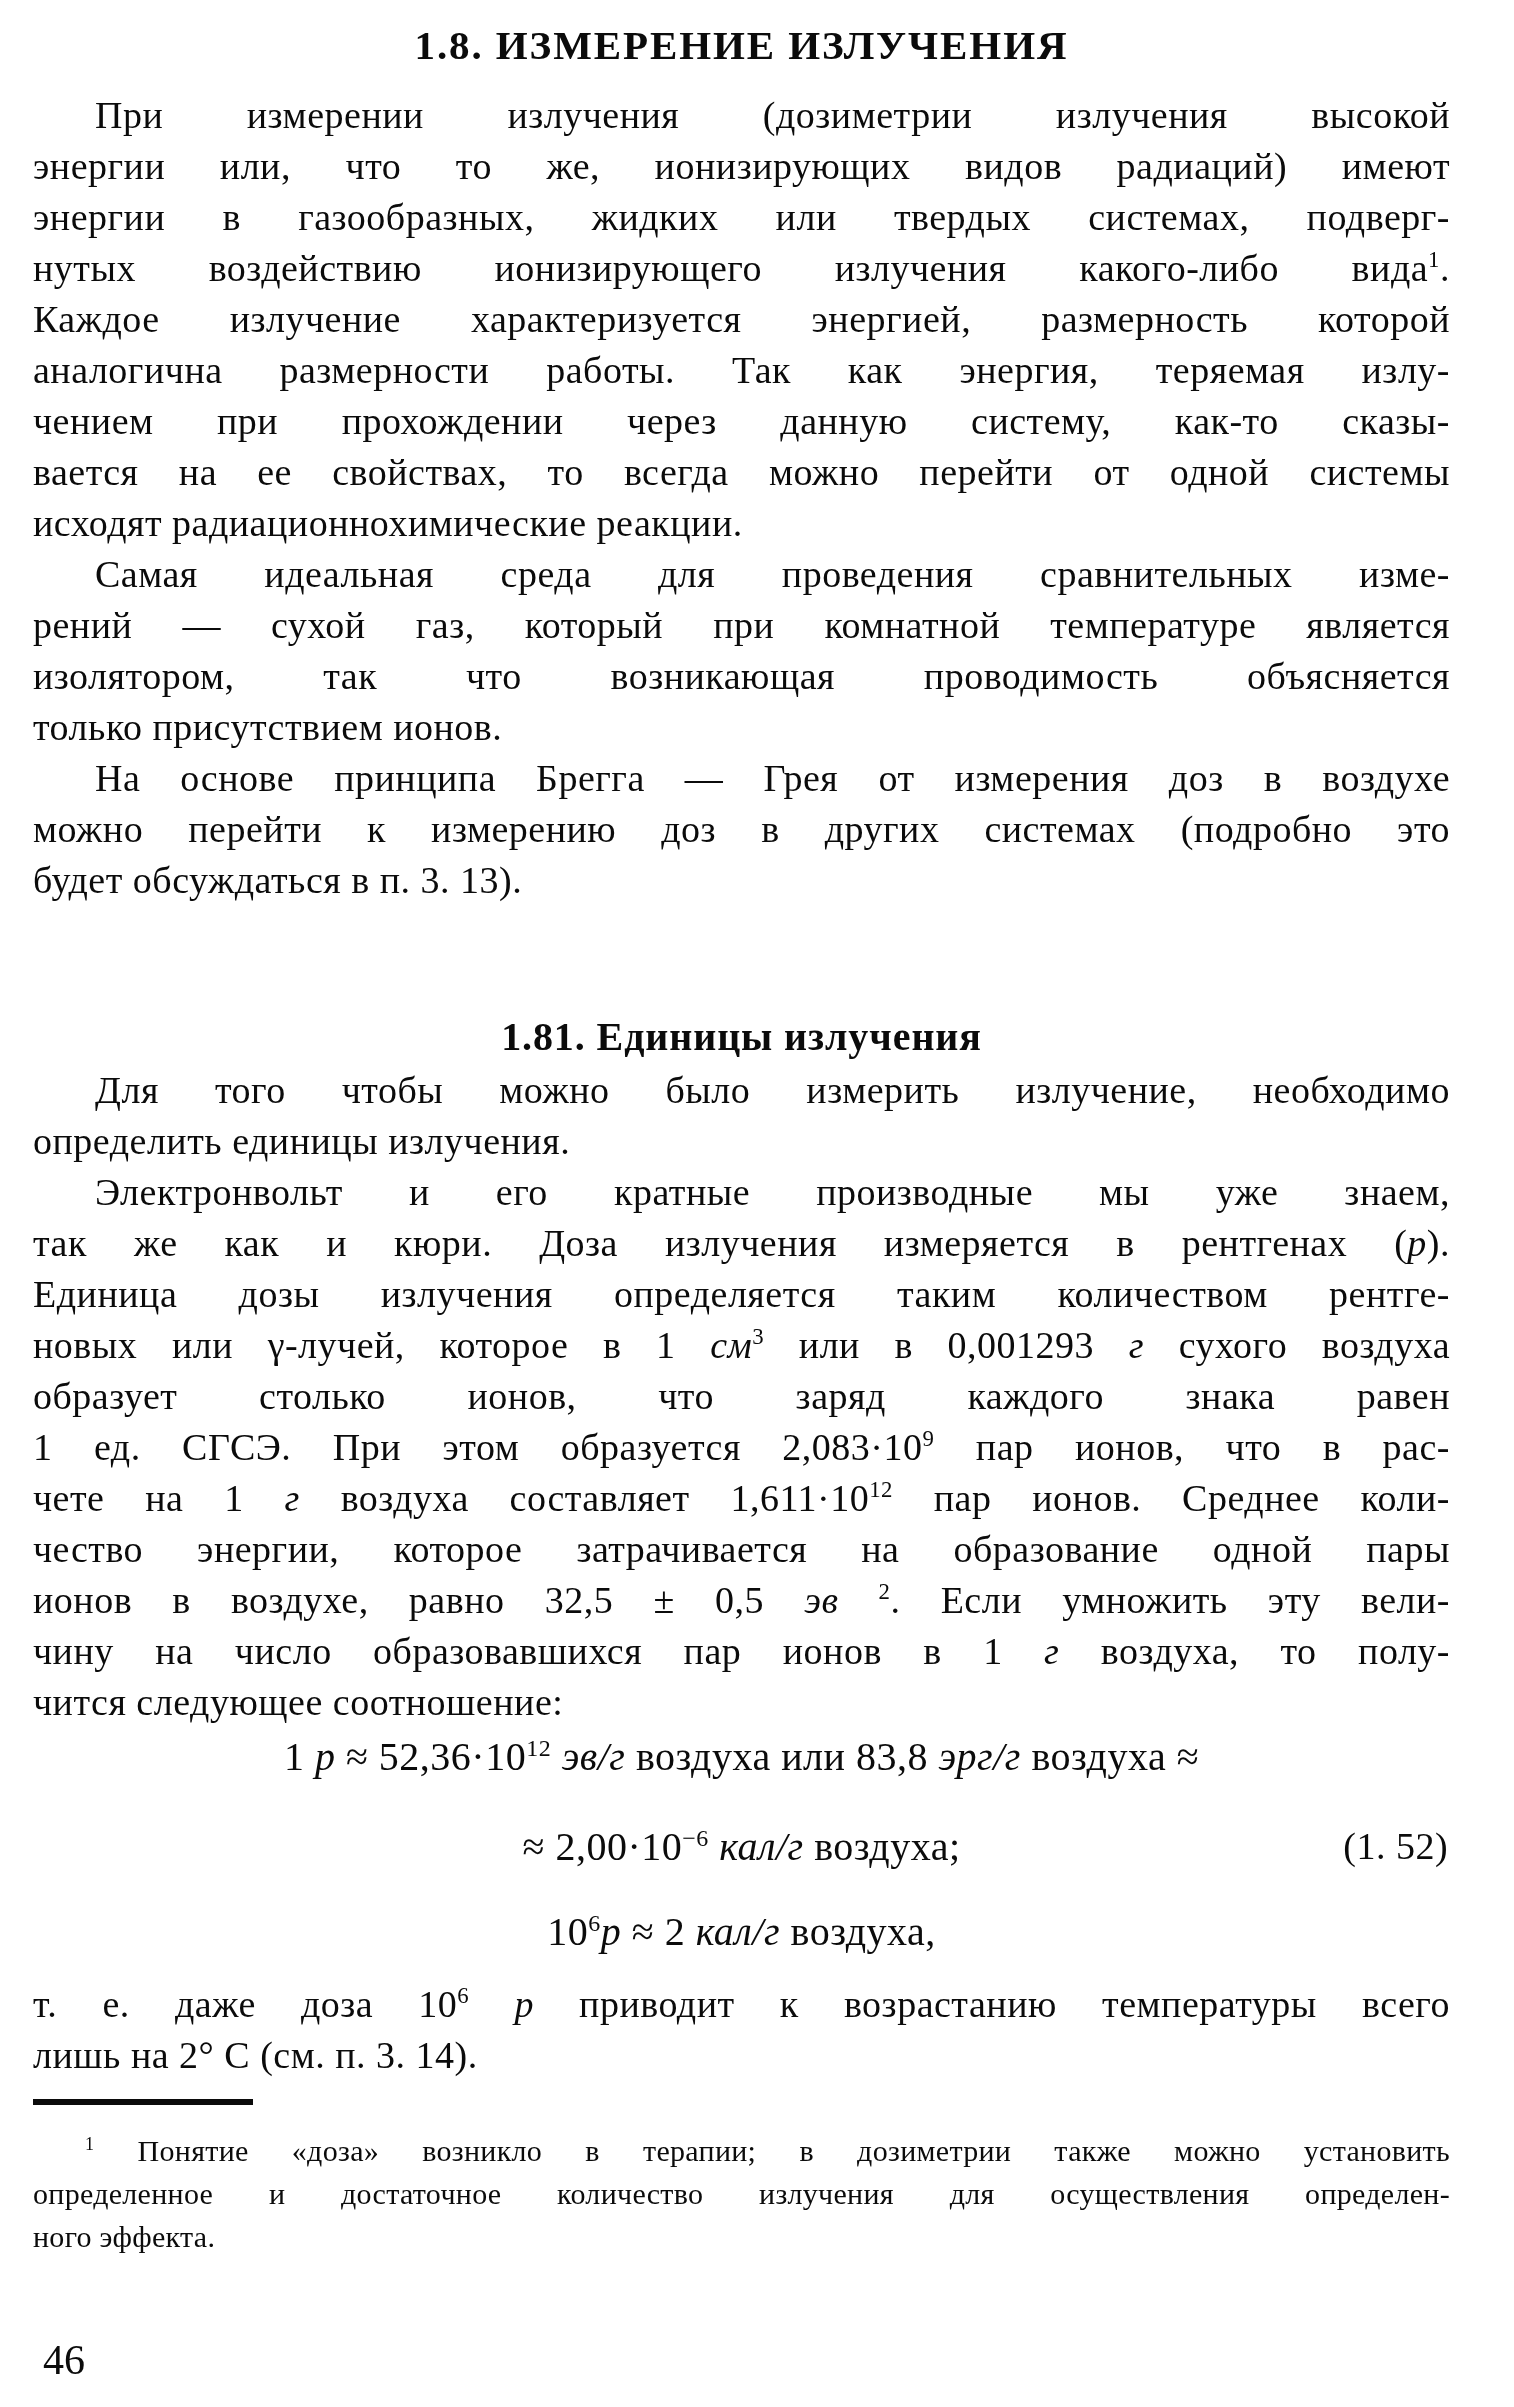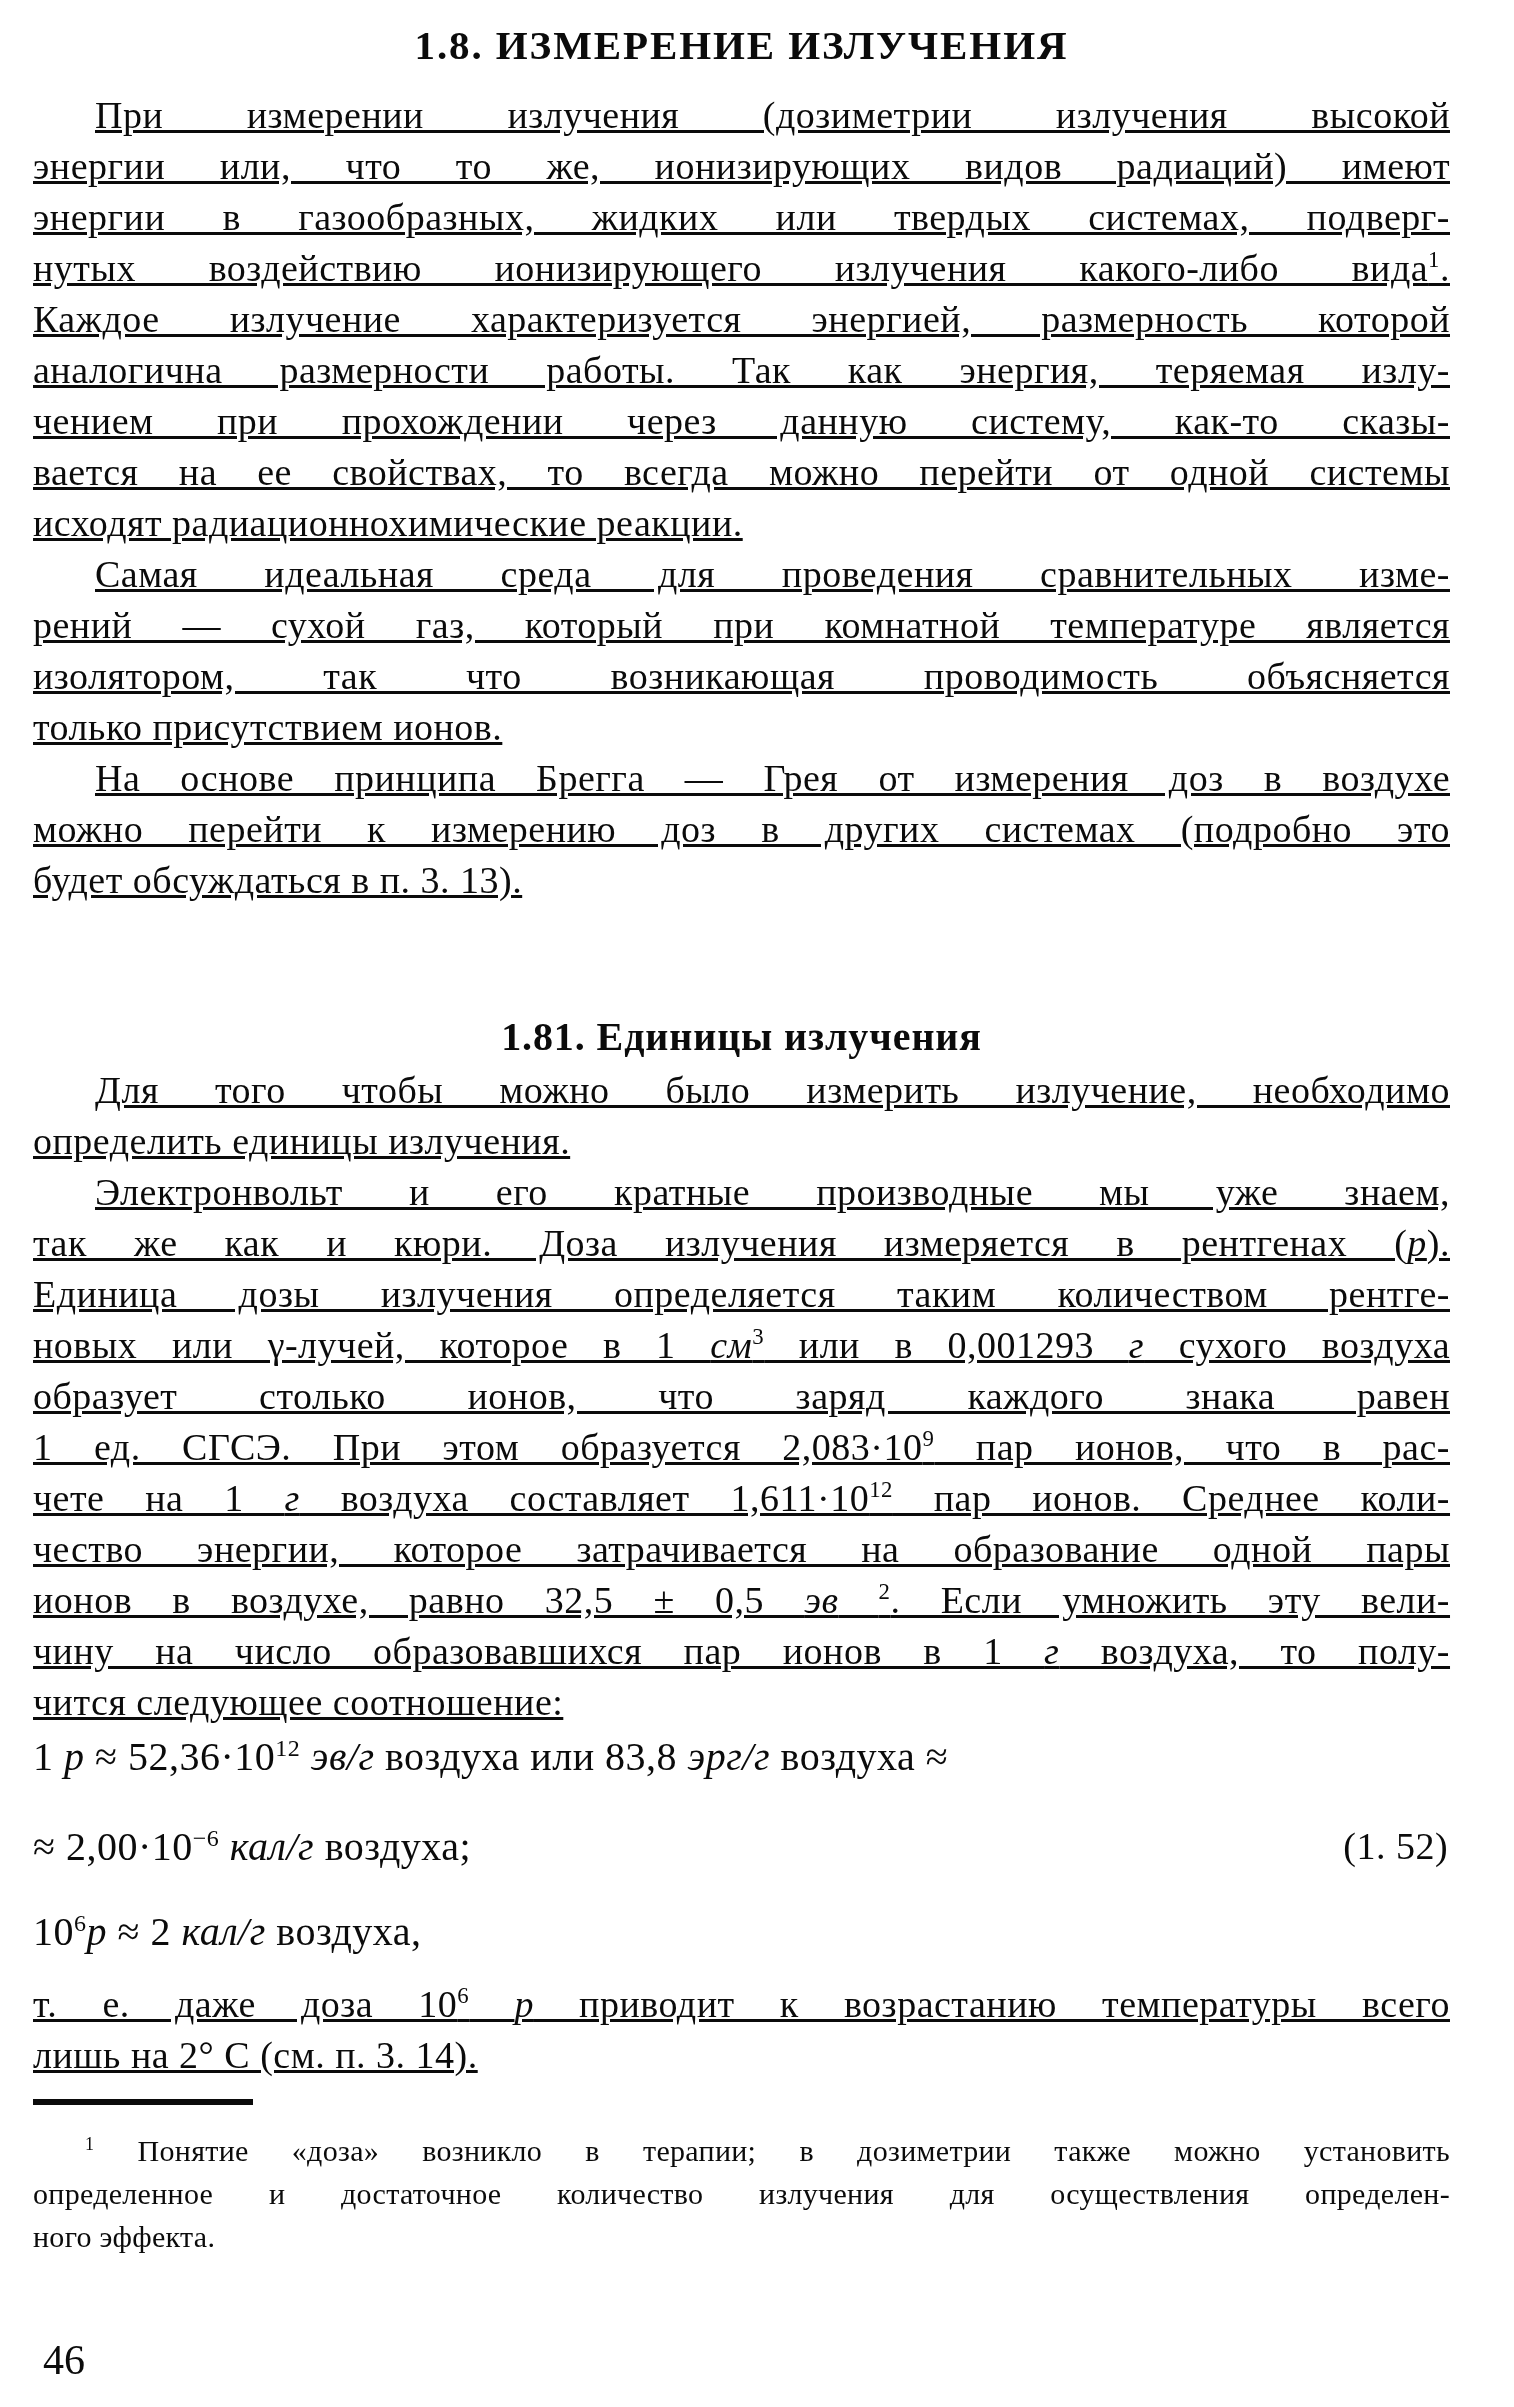--- a/index.html
+++ b/index.html
@@ -2,28 +2,28 @@
 <html lang="ru" style="font-size:15px"><head>
 <meta charset="utf-8">
 <style>
   html,body{margin:0;padding:0;background:#ffffff;}
   .page{position:relative;width:1514px;height:2408px;background:#ffffff;color:#0b0b0b;
         font-family:"Liberation Serif","DejaVu Serif",serif;overflow:hidden;}
   .abs{position:absolute;left:33px;width:1417px;}
   .heading{font-weight:bold;text-align:center;font-size:41px;letter-spacing:1.9px;}
   .heading.sub{font-size:40px;letter-spacing:0.9px;}
   .line{font-size:38px;line-height:51px;letter-spacing:0.5px;
-        text-align:justify;text-align-last:justify;text-decoration:underline;}
+        text-align:justify;text-align-last:justify;}
   .line.last{text-align-last:left;}
   .line.indent{text-indent:62px;}
   .fn-line{font-size:30px;line-height:43px;letter-spacing:0.3px;
            text-align:justify;text-align-last:justify;}
   .fn-line.last{text-align-last:left;}
   .fn-line.indent{text-indent:52px;}
-  .formula{position:absolute;left:33px;width:1417px;
+  .formula{position:absolute;left:33px;width:1417px;text-align:center;
            font-size:40px;line-height:57px;letter-spacing:0.5px;}
   .eqno{position:absolute;right:1.9px;top:0;font-size:38px;}
   .it{font-style:italic;}
   .sup{font-size:0.60em;vertical-align:super;line-height:0;}
   .rule{position:absolute;left:33px;top:2099px;width:220px;height:5.7px;background:#0b0b0b;}
   .pagenum{position:absolute;left:43px;top:2336px;font-size:42px;}
 </style>
 </head>
 <body>
 

